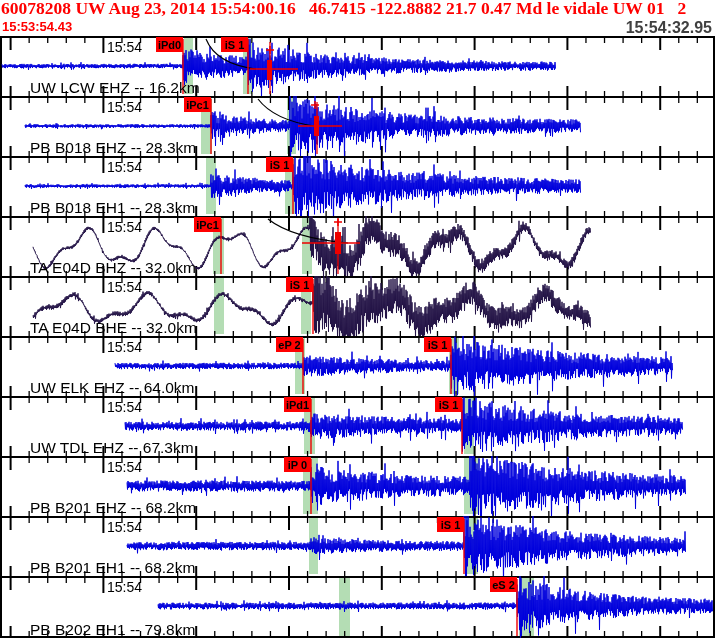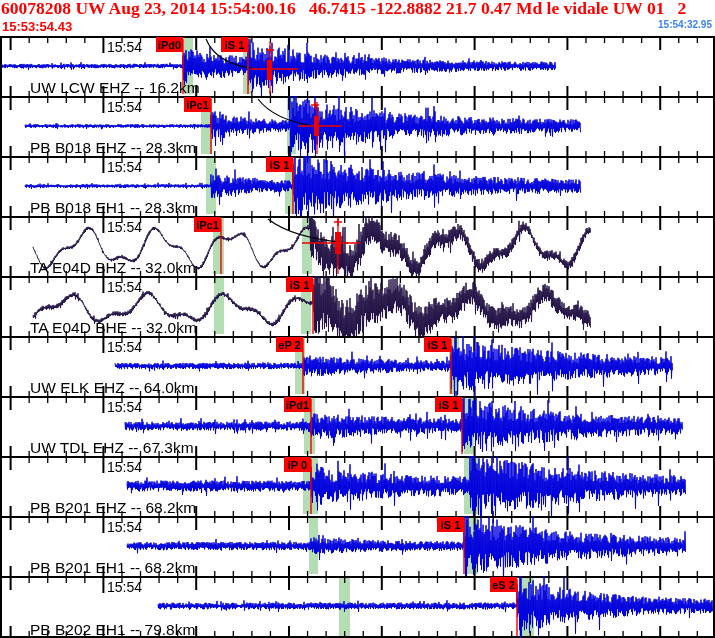--- a/index.html
+++ b/index.html
@@ -2,21 +2,21 @@
 <html><head>
 <meta charset="utf-8">
 <style>
   html,body{margin:0;padding:0;background:#ffffff;width:715px;height:638px;overflow:hidden}
   body{font-family:"Liberation Sans",sans-serif}
   #app{position:relative;width:619px;height:638px;background:#fff}
   .hdr{position:absolute;top:0;left:0;width:715px;height:36px;background:#fff}
   .hdr .title{position:absolute;top:-2px;left:1px;white-space:pre;
     font-family:"Liberation Serif",serif;font-weight:700;font-size:17.5px;color:#f00}
   .hdr .t0{position:absolute;top:19px;left:2px;font-size:13px;font-weight:700;color:#f00;font-family:"Liberation Sans",sans-serif}
-  .hdr .t1{position:absolute;top:19px;right:3px;font-size:10px;font-weight:700;color:#3b82f6;font-family:"Liberation Sans",sans-serif}
+  .hdr .t1{position:absolute;top:19px;right:3px;font-size:16px;font-weight:700;color:#404040;font-family:"Liberation Sans",sans-serif}
   #traces{position:absolute;top:36px;left:0;width:715px}
   .panel{position:relative;width:715px}
   .panel svg{display:block}
   text.station{font-family:"Liberation Sans",sans-serif;font-size:15.5px;fill:#000}
   text.tlabel{font-family:"Liberation Sans",sans-serif;font-size:14px;fill:#000}
   text.flag{font-family:"Liberation Sans",sans-serif;font-size:11px;font-weight:700;fill:#000}
 </style>
 </head>
 <body>
 

